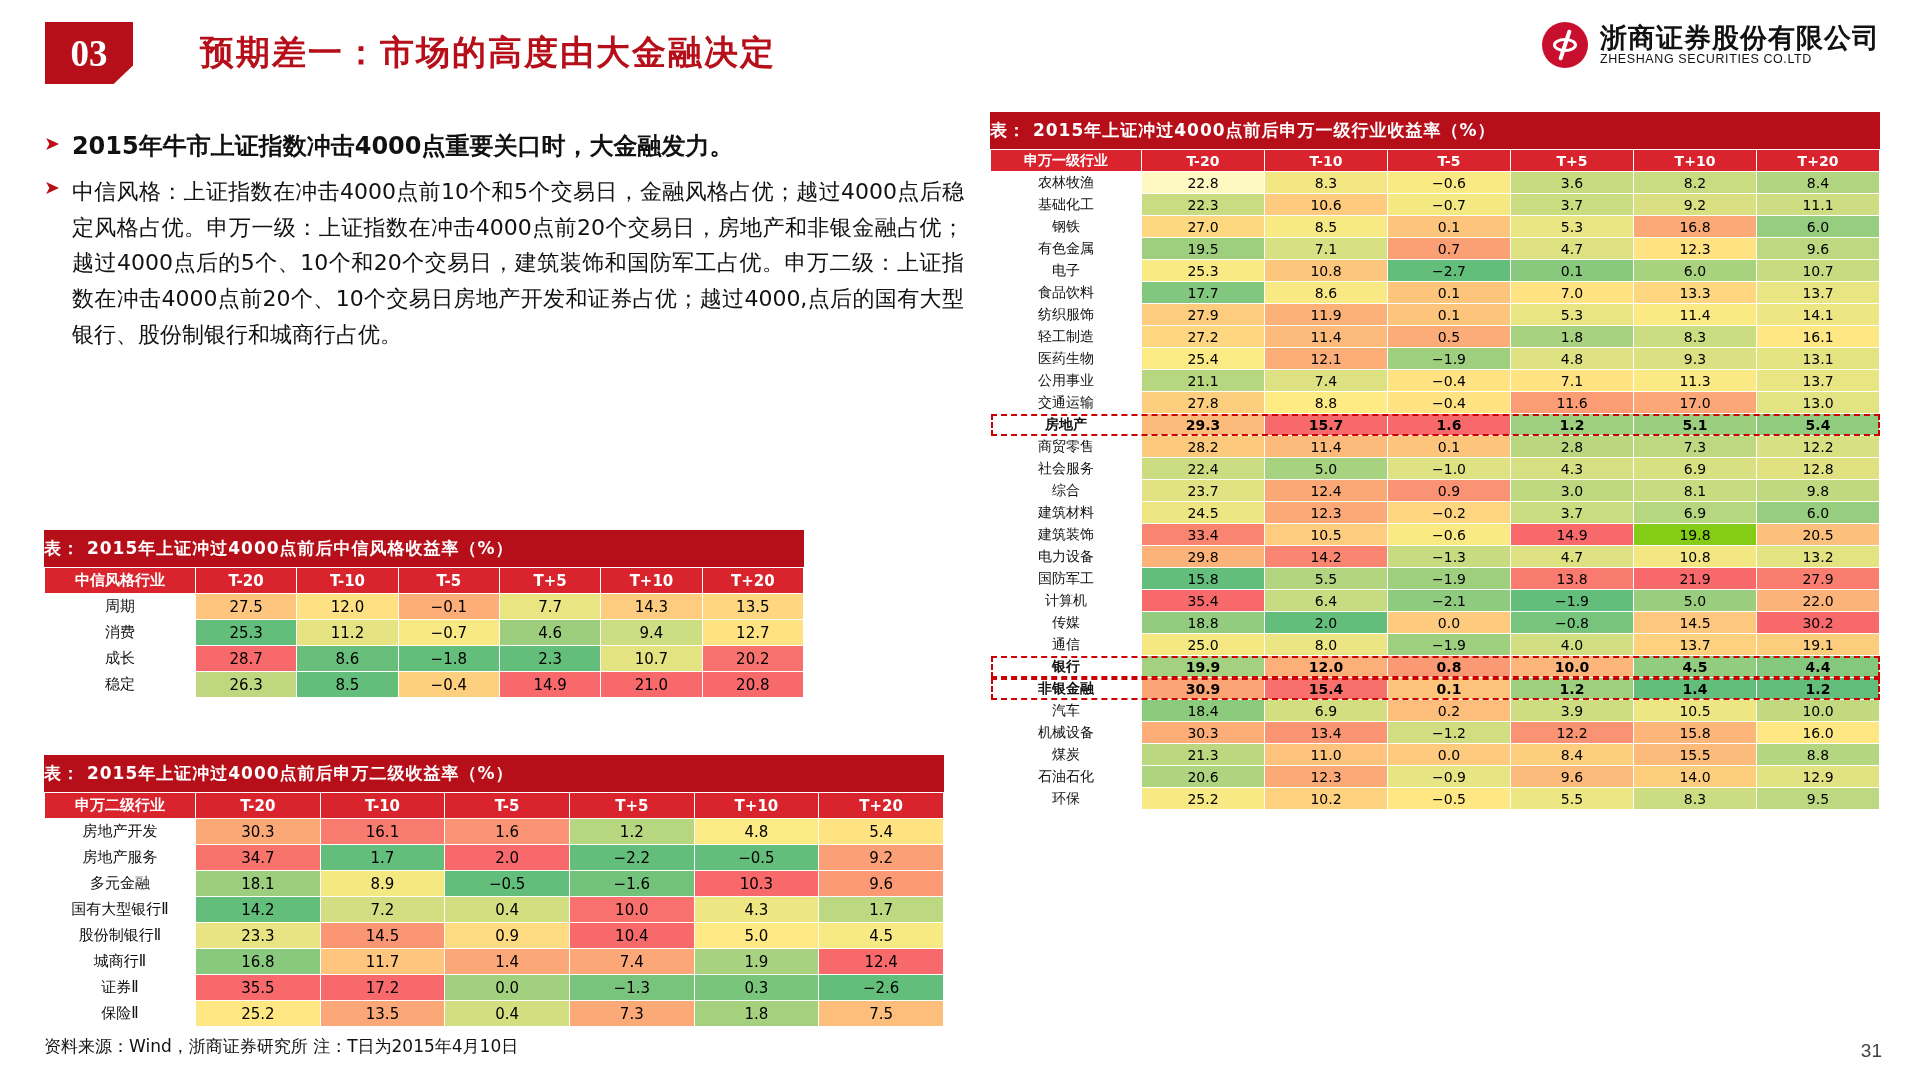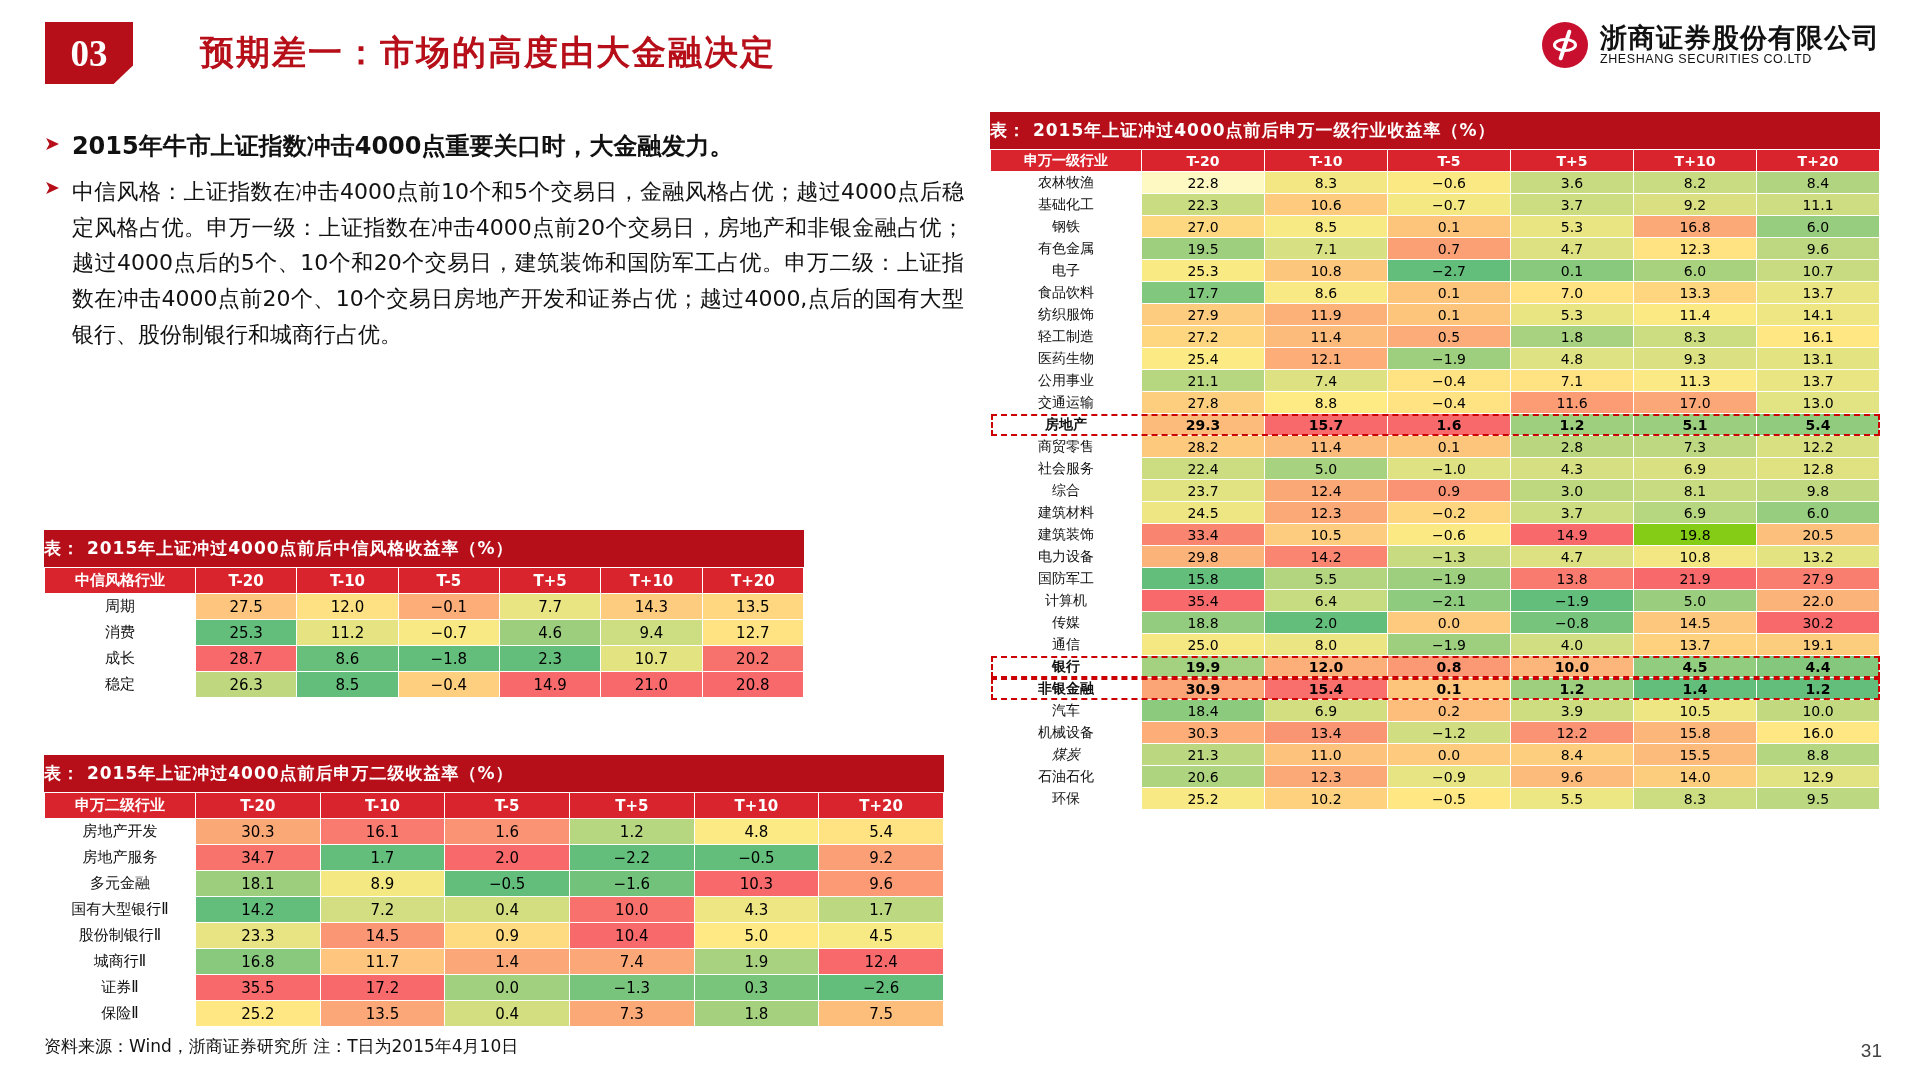--- a/index.html
+++ b/index.html
@@ -462,21 +462,21 @@
         <tr class="">
           <td class="rowname" style="width: 150px;">机械设备</td>
           <td style="background:#fcad78">30.3</td>
           <td style="background:#fa9573">13.4</td>
           <td style="background:#d0dd81">−1.2</td>
           <td style="background:#fa9373">12.2</td>
           <td style="background:#fcb67a">15.8</td>
           <td style="background:#ffe883">16.0</td>
         </tr>
         <tr class="">
-          <td class="rowname" style="width: 150px; font-style: italic;">煤炭</td>
+          <td class="rowname" style="width: 150px;">煤炭</td>
           <td style="background:#bbd780">21.3</td>
           <td style="background:#fdc27c">11.0</td>
           <td style="background:#fdca7e">0.0</td>
           <td style="background:#fdce7e">8.4</td>
           <td style="background:#fcba7b">15.5</td>
           <td style="background:#b5d680">8.8</td>
         </tr>
         <tr class="">
           <td class="rowname" style="width: 150px;">石油石化</td>
           <td style="background:#afd47f">20.6</td>

